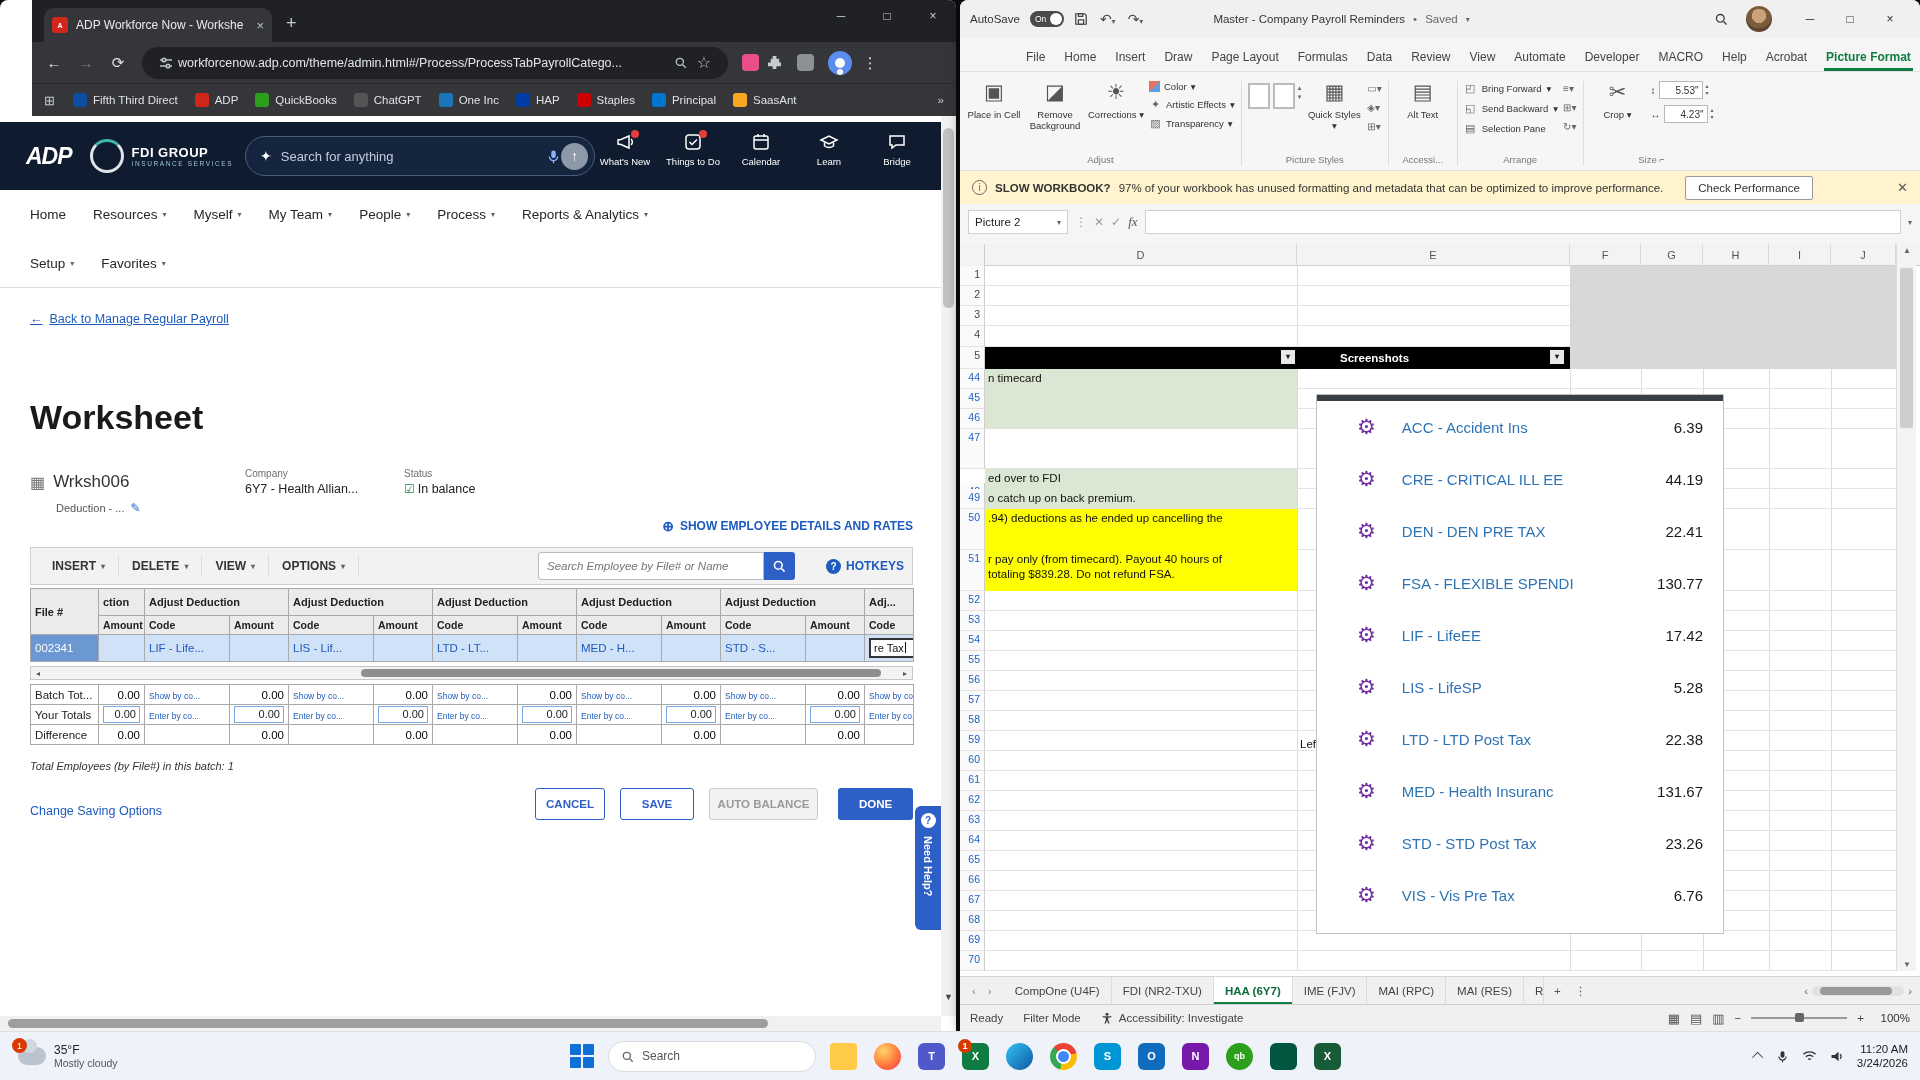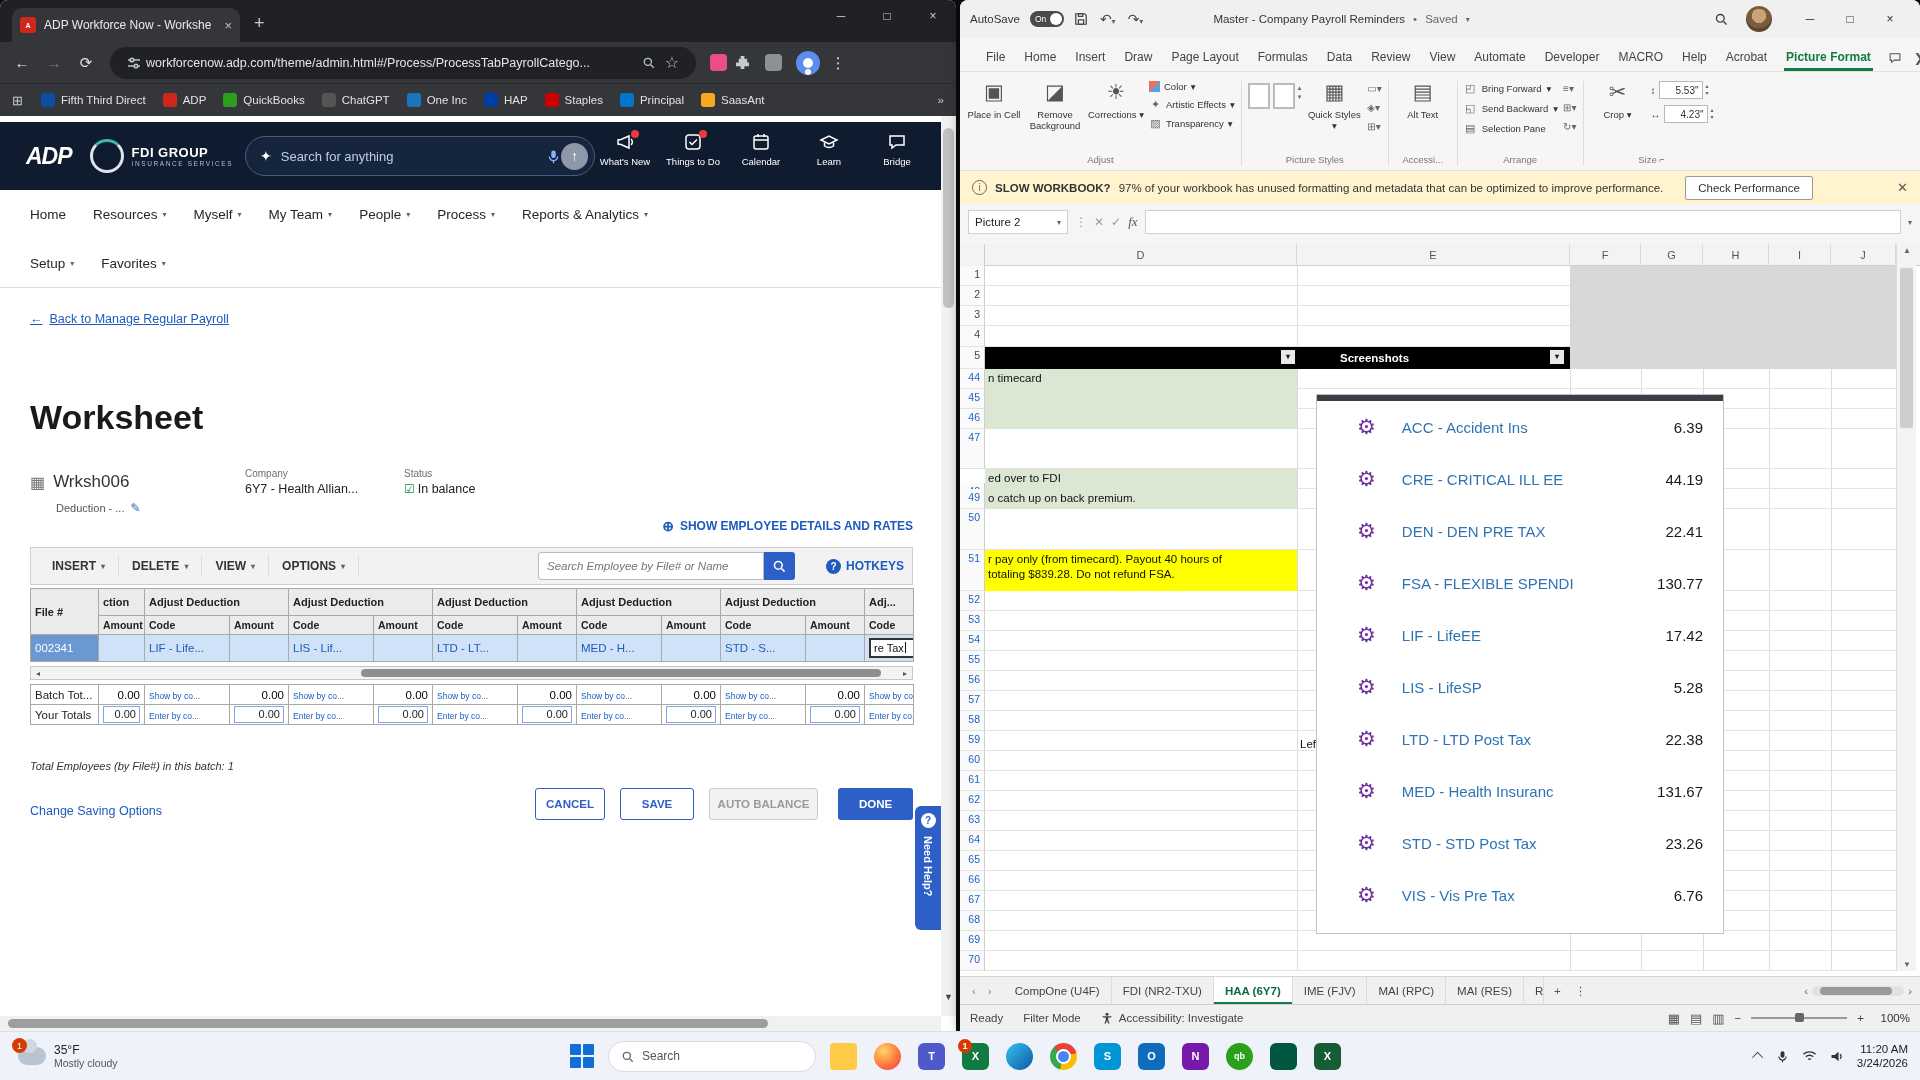--- a/index.html
+++ b/index.html
@@ -2,21 +2,21 @@
 <html style="--adp-navy: #0f1b2e; --adp-blue: #1d5bbf; --adp-btn: #2e5fc7; --xl-green: #107c41; --sel-row: #cfe2f7; --green-cell: #dbe7d3; --yellow-cell: #ffff00; --gear: #7030a0;"><head>
 <meta charset="utf-8">
 <style>
   html,body{margin:0;padding:0;background:#0e0f12;font-family:"Liberation Sans",sans-serif;}
   *{box-sizing:border-box;}
   .stage{position:relative;width:1920px;height:1080px;overflow:hidden;background:#0e0f12;}
   i,em{font-style:normal;}
   svg{display:block;}
 
   
-  .win-chrome{position:absolute;left:0;top:0;width:956px;height:1031px;border-radius:8px 8px 0 0;overflow:hidden;background:#fff;box-shadow:0 0 12px rgba(0,0,0,.5);}
+  .win-chrome{position:absolute;left:0;top:0;width:956px;height:1031px;border-radius:8px 8px 0 0;overflow:hidden;background:#fff;box-shadow:0 0 12px rgba(0,0,0,.5);padding-left:32px;}
   .c-tabbar{position:relative;height:42px;background:#202124;}
   .c-tab{position:absolute;left:12px;top:8px;width:228px;height:34px;background:#35363a;border-radius:10px 10px 0 0;display:flex;align-items:center;padding:0 8px;color:#e8eaed;font-size:12px;}
   .c-tab-fav{width:16px;height:16px;border-radius:3px;background:#d0271d;color:#fff;font-size:7px;font-weight:bold;display:flex;align-items:center;justify-content:center;margin-right:8px;flex:none;}
   .c-tab-title{white-space:nowrap;overflow:hidden;flex:1;}
   .c-tab-close{color:#bdc1c6;margin-left:6px;font-size:13px;flex:none;}
   .c-newtab{position:absolute;left:254px;top:14px;color:#c7cace;font-size:18px;line-height:18px;}
   .winctl{position:absolute;right:0;top:0;height:32px;display:flex;align-items:center;}
   .winctl span{width:46px;text-align:center;color:#c9ccd1;font-size:12px;}
   .c-toolbar{height:41px;background:#35363a;display:flex;align-items:center;padding:0 8px;gap:4px;}
   .navbtn{width:28px;text-align:center;color:#dfe1e5;font-size:15px;}
@@ -599,20 +599,35 @@
               <td><span class="cell-link" data-name="by-code-link">Enter by co...</span></td>
               <td>
                 <span class="inbox" data-name="total-input">0.00</span>
               </td>
               <td><span class="cell-link" data-name="by-code-link">Enter by co...</span></td>
               <td>
                 <span class="inbox" data-name="total-input">0.00</span>
               </td>
               <td><span class="cell-link" data-name="by-code-link">Enter by co...</span></td>
             </tr>
+            <tr data-name="difference-row">
+              <td class="lbl">Difference</td>
+              <td class="num">0.00</td>
+              <td></td>
+              <td class="num">0.00</td>
+              <td></td>
+              <td class="num">0.00</td>
+              <td></td>
+              <td class="num">0.00</td>
+              <td></td>
+              <td class="num">0.00</td>
+              <td></td>
+              <td class="num">0.00</td>
+              <td></td>
+            </tr>
           </tbody>
         </table>
 
       <div class="tot-note" data-name="total-employees-note">Total Employees (by File#) in this batch: 1</div>
       <a class="chg-link" data-name="change-saving-options-link">Change Saving Options</a>
       <div class="btn btn-outline" style="left:535px;width:70px;" data-name="cancel-button">CANCEL</div>
       <div class="btn btn-outline" style="left:620px;width:74px;" data-name="save-button">SAVE</div>
       <div class="btn btn-dis" style="left:709px;width:109px;" data-name="auto-balance-button">AUTO BALANCE</div>
       <div class="btn btn-solid" style="left:838px;width:75px;" data-name="done-button">DONE</div>
       <div class="need-help" data-name="need-help-tab">
@@ -663,21 +678,21 @@
         <span class="x-avatar" data-name="user-avatar"></span>
         <span class="x-winctl">
           <span data-name="excel-minimize-button">─</span>
           <span data-name="excel-maximize-button">□</span>
           <span data-name="excel-close-button">×</span>
         </span>
       </span>
     </div>
 
     <div class="x-tabs" data-name="ribbon-tab-bar">
-      <div id="ribbonTabs" style="display:flex;gap:15px;">
+      <div id="ribbonTabs" style="display:flex;gap:15px;margin-left:40px;">
           <span class="rtab" data-name="ribbon-tab">File</span>
           <span class="rtab" data-name="ribbon-tab">Home</span>
           <span class="rtab" data-name="ribbon-tab">Insert</span>
           <span class="rtab" data-name="ribbon-tab">Draw</span>
           <span class="rtab" data-name="ribbon-tab">Page Layout</span>
           <span class="rtab" data-name="ribbon-tab">Formulas</span>
           <span class="rtab" data-name="ribbon-tab">Data</span>
           <span class="rtab" data-name="ribbon-tab">Review</span>
           <span class="rtab" data-name="ribbon-tab">View</span>
           <span class="rtab" data-name="ribbon-tab">Automate</span>
@@ -860,20 +875,21 @@
           <div class="rline" style="top:162px"></div>
           <div class="rownum filt" data-name="row-header-47" style="top:163px;height:40px">47</div>
           <div class="rline" style="top:202px"></div>
           <div class="rownum filt" data-name="row-header-48" style="top:217px;height:20px">48</div>
           <div class="dcell green" data-name="note-cell-48" style="top:203px;height:20px">ed over to FDI</div>
           <div class="rline" style="top:222px"></div>
           <div class="rownum filt" data-name="row-header-49" style="top:223px;height:20px">49</div>
           <div class="dcell green" data-name="note-cell-49" style="top:223px;height:20px">o catch up on back premium.</div>
           <div class="rline" style="top:242px"></div>
           <div class="rownum filt" data-name="row-header-50" style="top:243px;height:41px">50</div>
+          <div class="dcell yellow" data-name="note-cell-50" style="top:243px;height:41px">.94) deductions as he ended up cancelling the</div>
           <div class="rline" style="top:283px"></div>
           <div class="rownum filt" data-name="row-header-51" style="top:284px;height:41px">51</div>
           <div class="dcell yellow" data-name="note-cell-51" style="top:284px;height:41px">r pay only (from timecard). Payout 40 hours of
 totaling $839.28. Do not refund FSA.</div>
           <div class="rline" style="top:324px"></div>
           <div class="rownum filt" data-name="row-header-52" style="top:325px;height:20px">52</div>
           <div class="rline" style="top:344px"></div>
           <div class="rownum filt" data-name="row-header-53" style="top:345px;height:20px">53</div>
           <div class="rline" style="top:364px"></div>
           <div class="rownum filt" data-name="row-header-54" style="top:365px;height:20px">54</div>

